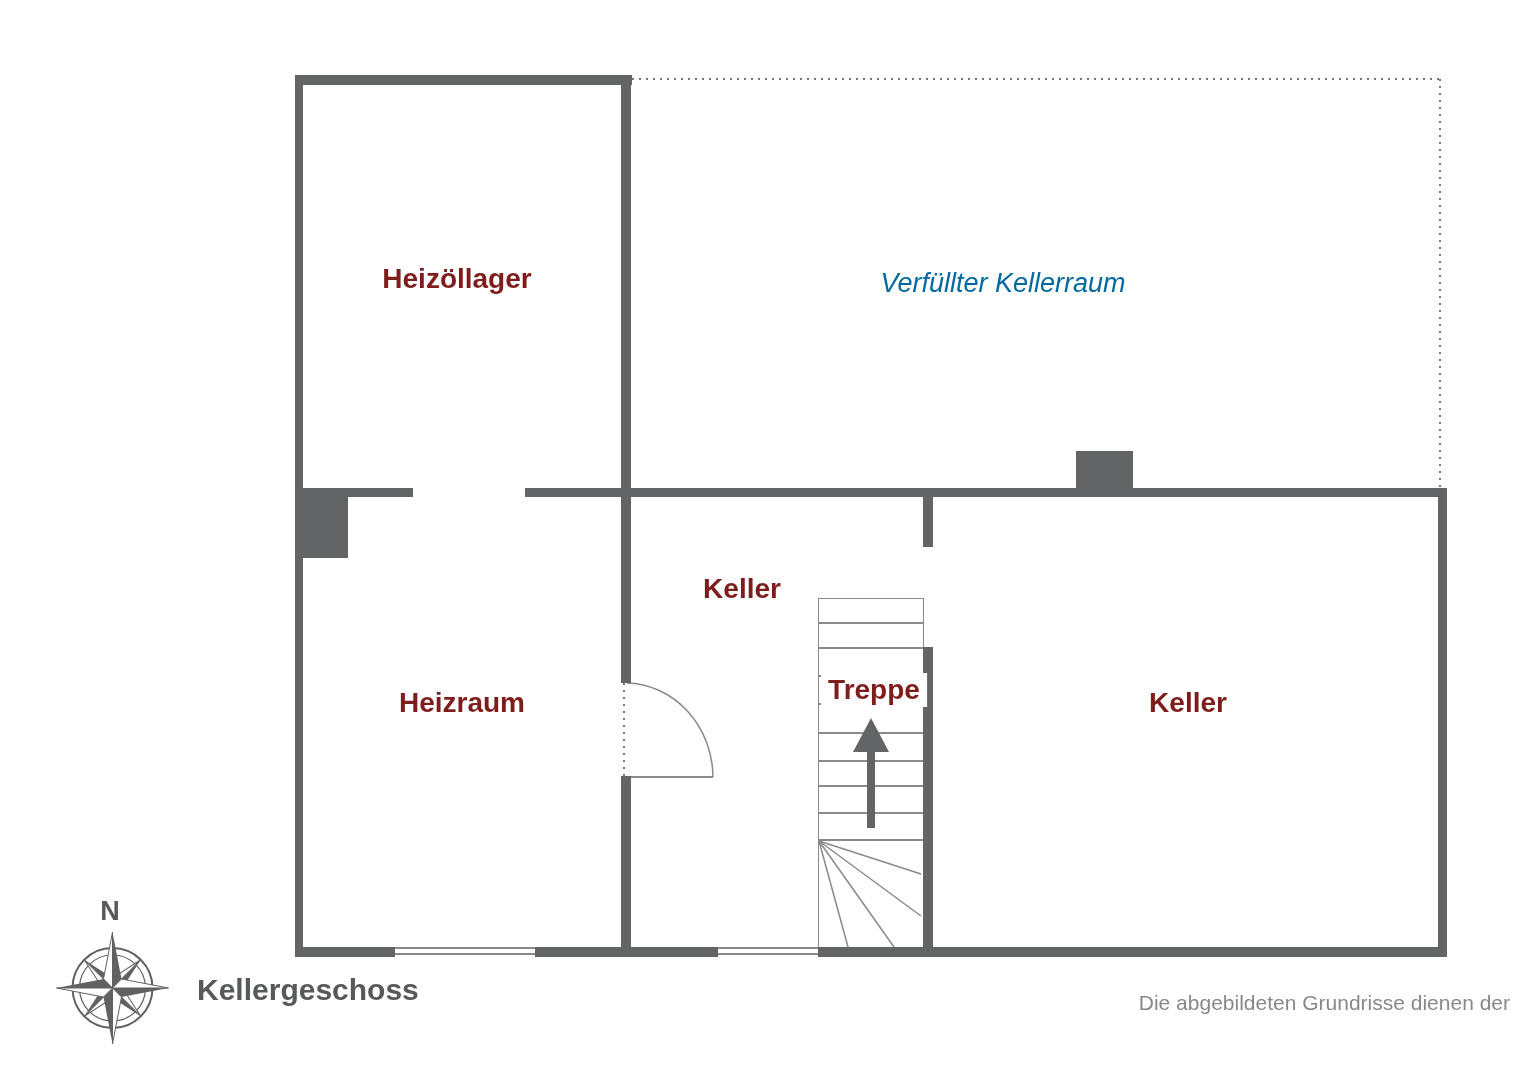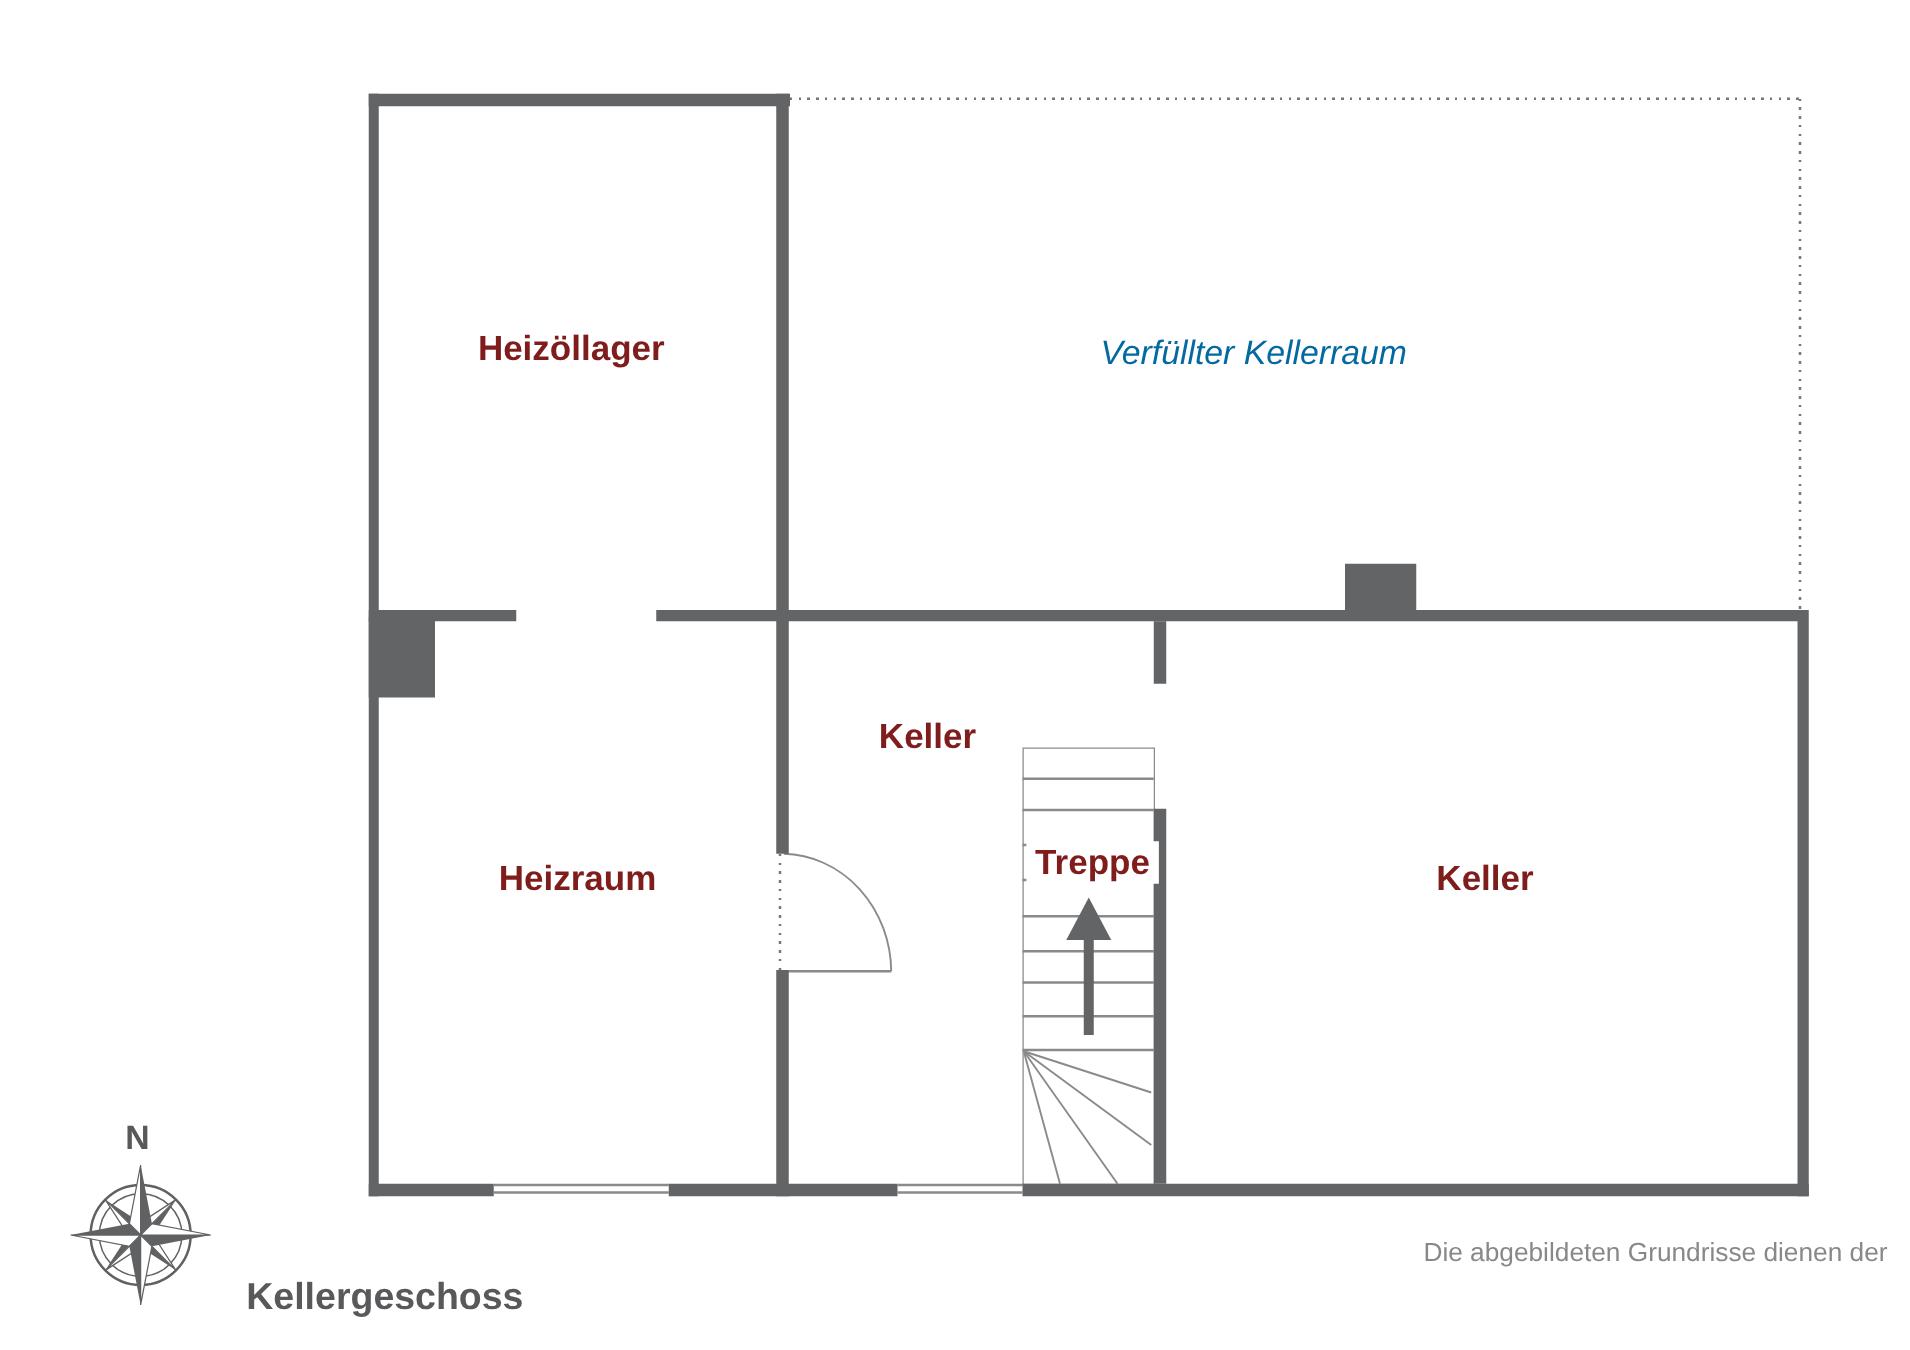--- a/index.html
+++ b/index.html
@@ -125,16 +125,16 @@
       <polygon points="0,-56 9,-9 0,0" fill="#606163"></polygon>
       <polygon points="0,-56 -9,-9 0,0" fill="#fff" stroke="#606163" stroke-width="1"></polygon>
     </g>
     <g transform="rotate(270)">
       <polygon points="0,-56 9,-9 0,0" fill="#606163"></polygon>
       <polygon points="0,-56 -9,-9 0,0" fill="#fff" stroke="#606163" stroke-width="1"></polygon>
     </g>
   </g>
 </svg>
 
-<div class="plan-title" style="left:197px;top:1038px;">Kellergeschoss</div>
+<div class="plan-title" style="left:197px;top:990px;">Kellergeschoss</div>
 <div class="disclaimer" style="right:18px;top:989px;">
   <div>Die abgebildeten Grundrisse dienen der</div>
 </div>
 
 </body></html>

